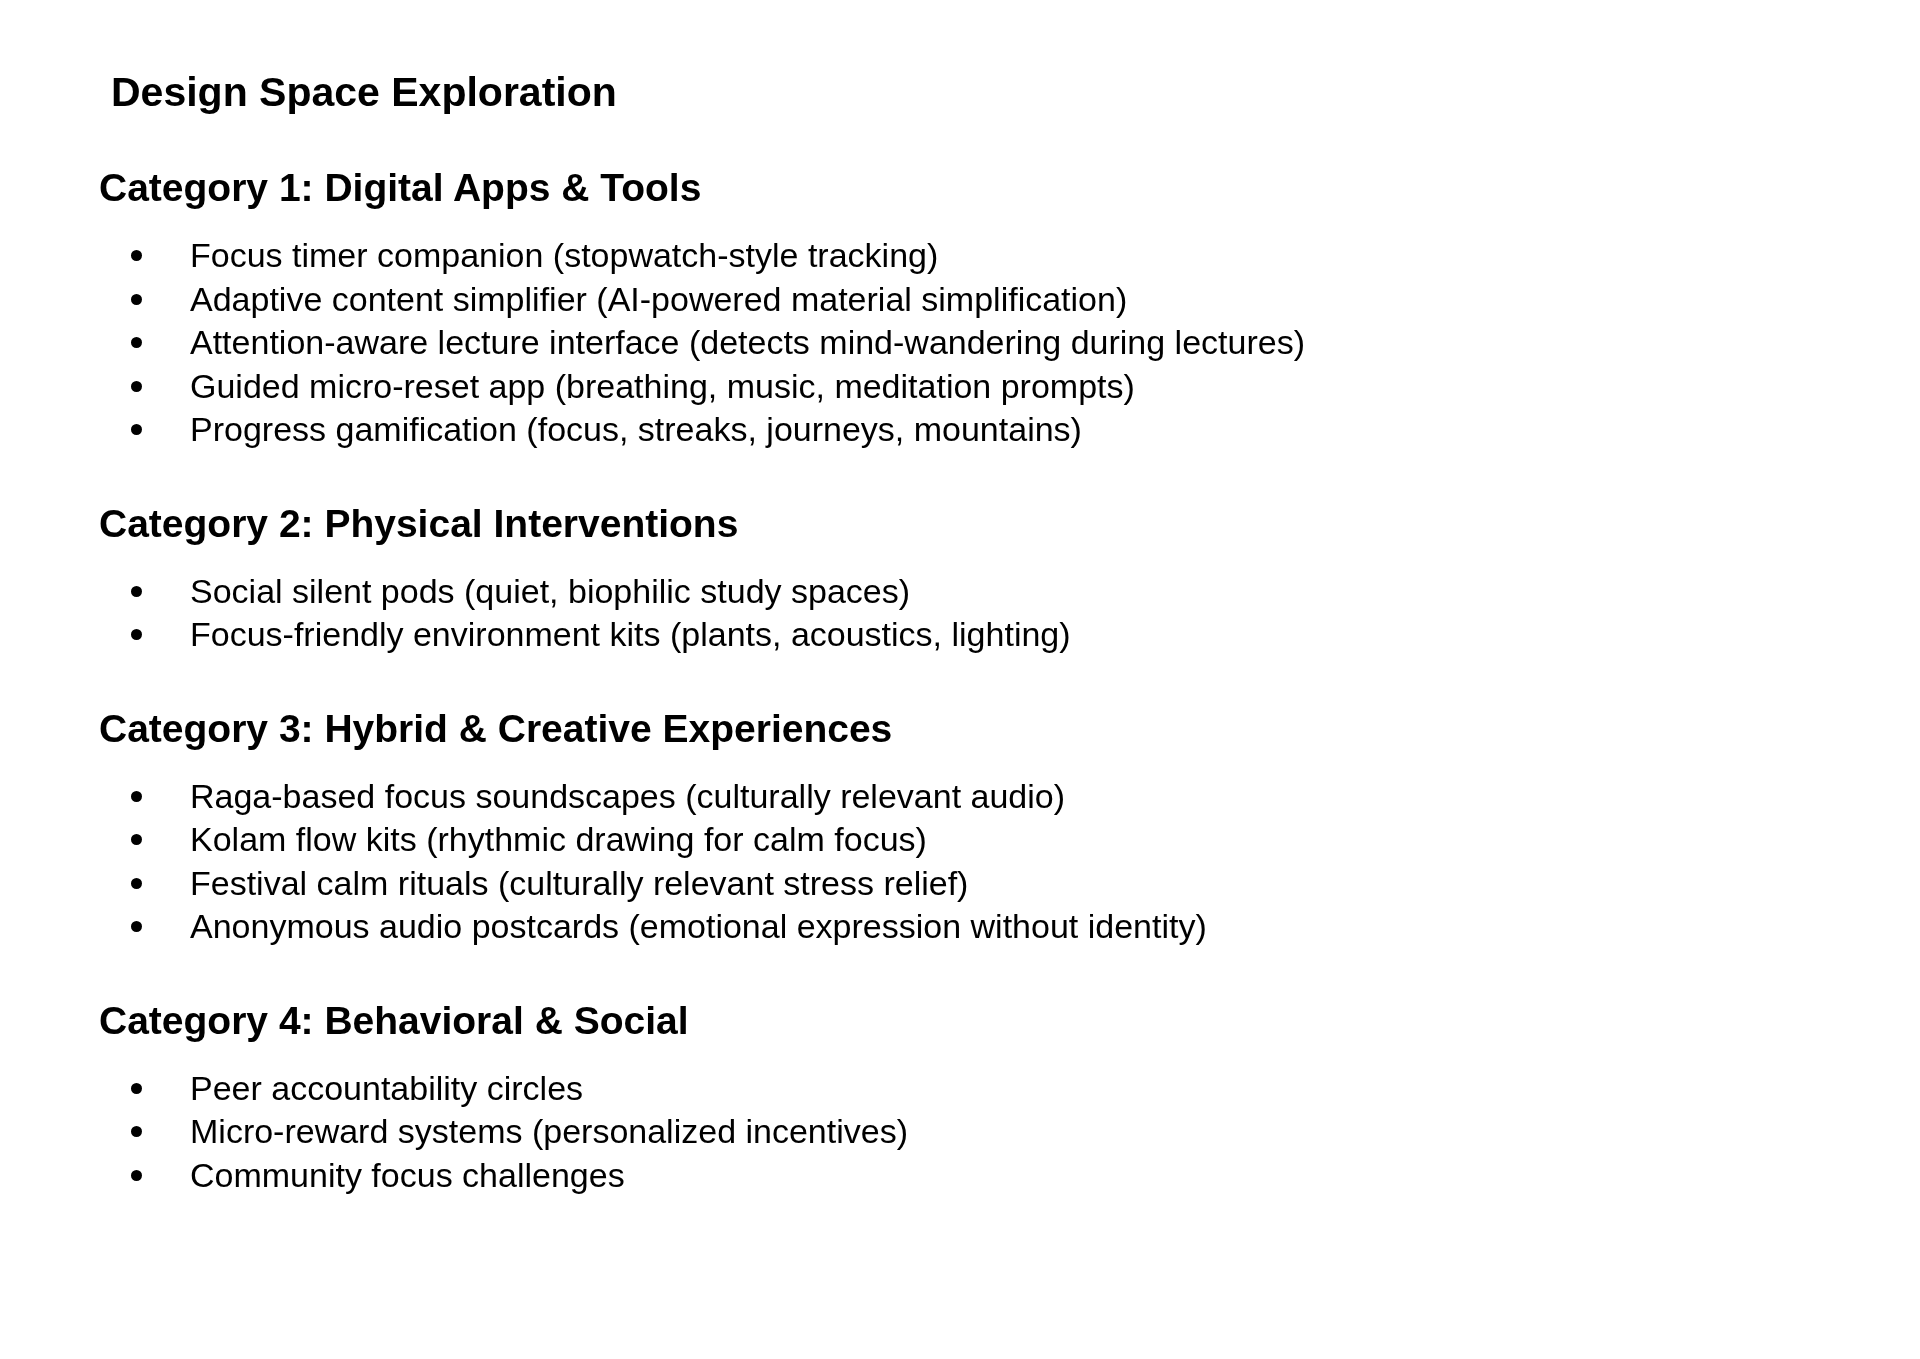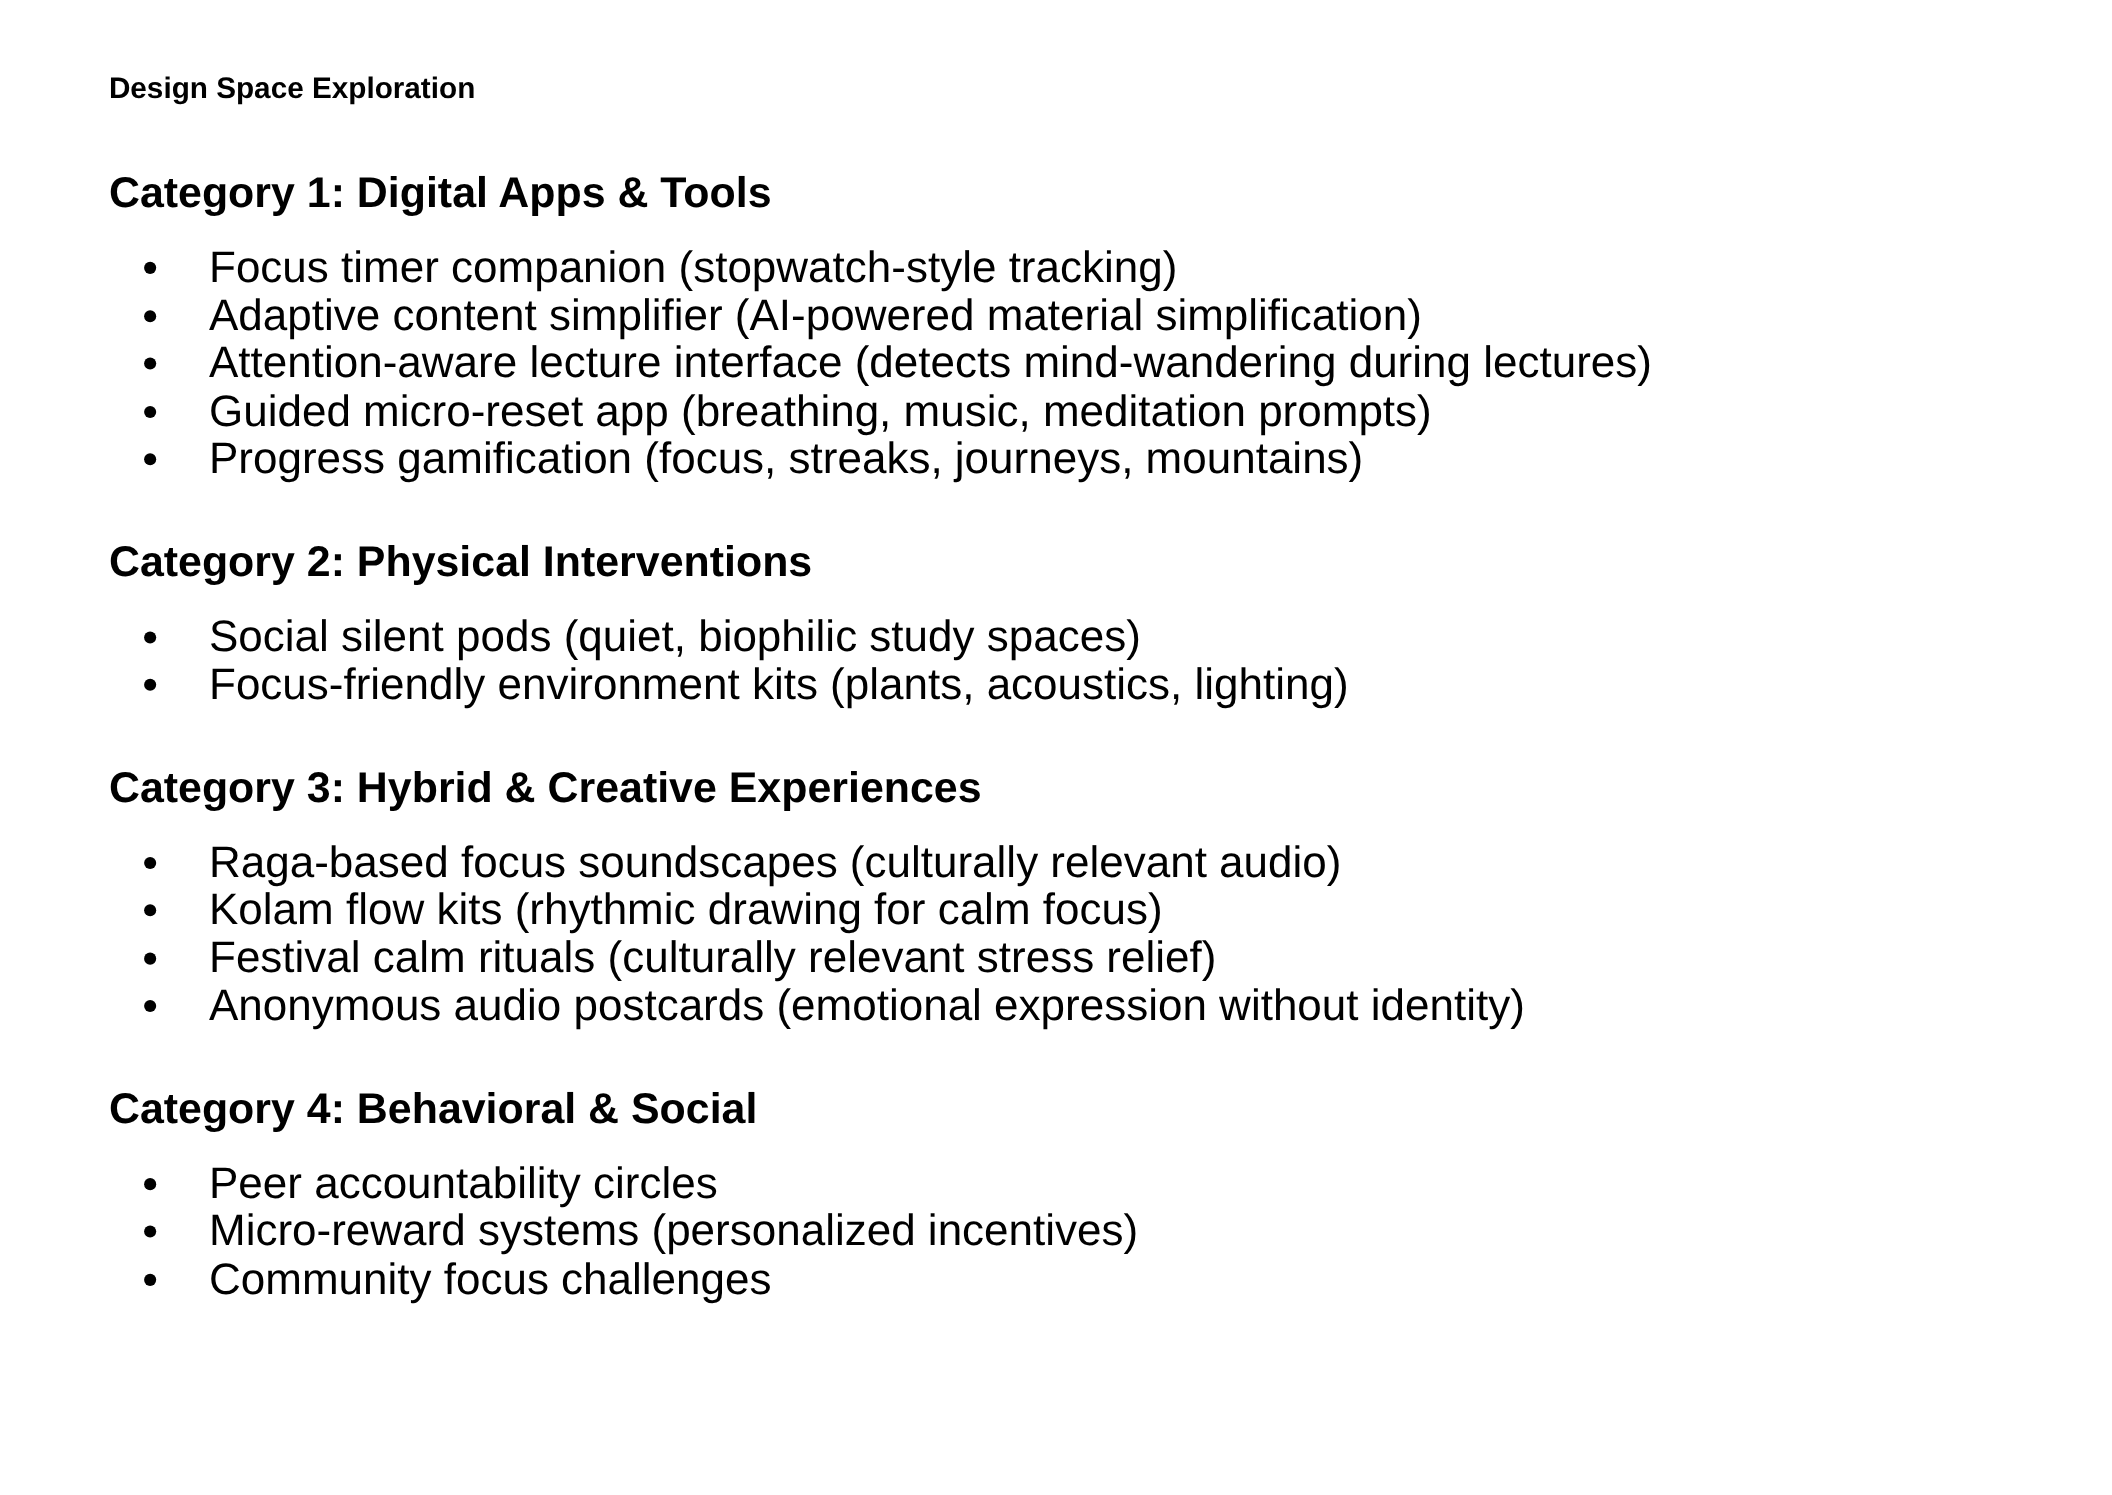--- a/index.html
+++ b/index.html
@@ -15,42 +15,42 @@
     overflow: hidden;
   }
   .doc-page {
     box-sizing: border-box;
     width: 1920px;
     height: 1359px;
     padding: 57px 60px 0 99px;
     background: #ffffff;
   }
   .doc-title {
-    font-size: 27px;
+    font-size: 41px;
     line-height: 47px;
     font-weight: 700;
-    margin: 0;
+    margin: 12px;
     white-space: nowrap;
   }
   .section-heading {
     font-size: 39px;
     line-height: 55px;
     font-weight: 700;
     margin: 44px 0 19px 0;
     white-space: nowrap;
   }
   .bullet-list {
     list-style: none;
     margin: 0;
     padding: 0;
   }
   .bullet-item {
     position: relative;
     padding-left: 91px;
-    font-size: 40px;
+    font-size: 34px;
     line-height: 43.5px;
     white-space: nowrap;
   }
   .bullet-dot {
     position: absolute;
     left: 32px;
     top: 16px;
     width: 11px;
     height: 11px;
     border-radius: 50%;

